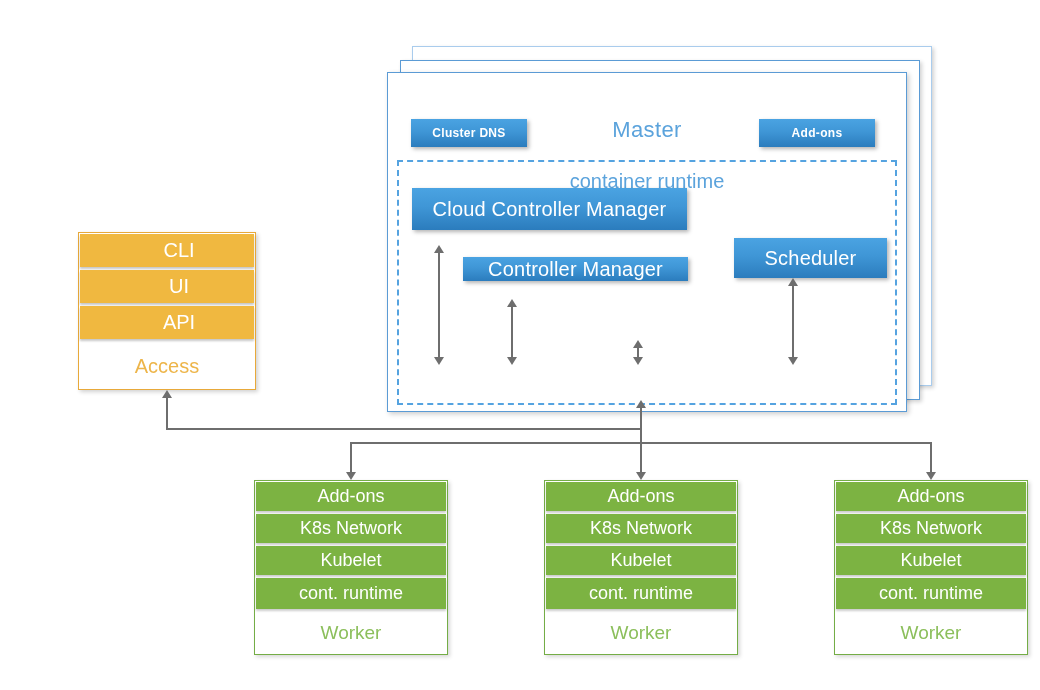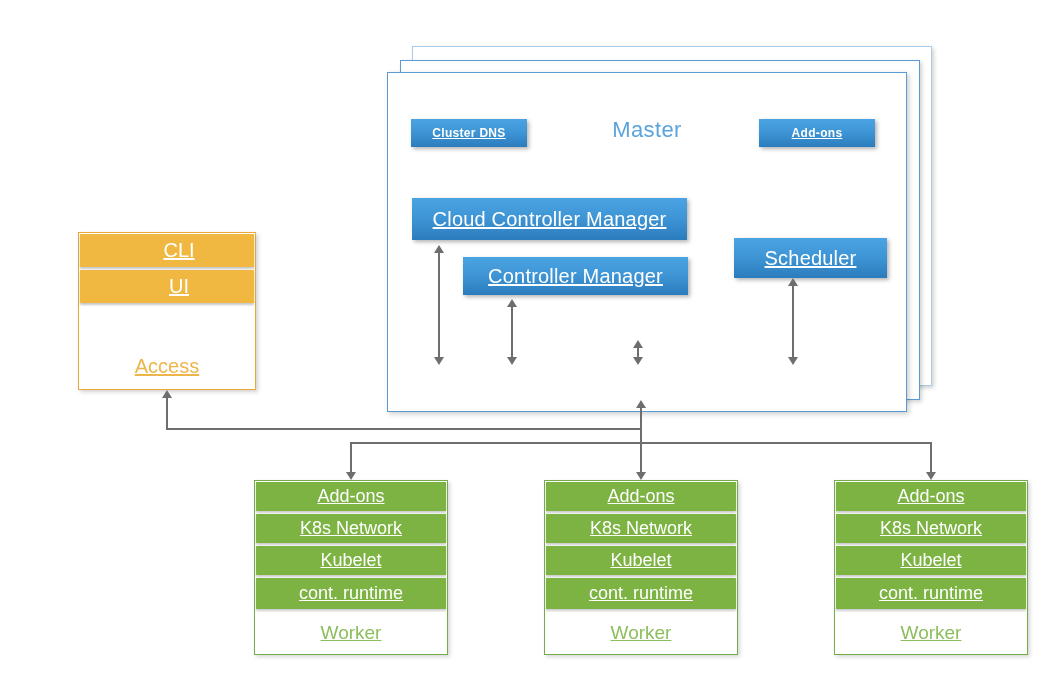--- a/index.html
+++ b/index.html
@@ -13,21 +13,21 @@
   }
   #canvas {
     position: relative;
     width: 1040px;
     height: 690px;
     background: #ffffff;
     overflow: hidden;
   }
 
   
-  .abs { position: absolute; box-sizing: border-box; text-decoration: underline; }
+  .abs { position: absolute; box-sizing: border-box; }
 
   
   .master-shadow {
     border: 1px solid #5b9bd5;
     background: #ffffff;
     box-shadow: 2px 2px 4px rgba(0,0,0,0.18);
   }
   .master-shadow.pale { border-color: #a9cced; }
 
   .master-front {
@@ -154,24 +154,27 @@
   <div class="abs master-shadow" style="left:400px; top:60px; width:520px; height:340px;"></div>
 
   <div class="abs master-front" style="left:387px; top:72px; width:520px; height:340px;">
     <div class="master-title">Master</div>
   </div>
 
   <div class="abs blue-box small" style="left:411px; top:119px; width:116px; height:28px;">Cluster DNS</div>
 
   <div class="abs blue-box small" style="left:759px; top:119px; width:116px; height:28px;">Add-ons</div>
 
-
-  <div class="abs blue-box" style="left:412px; top:198px; width:275px; height:42px;">Cloud Controller Manager</div>
-
-  <div class="abs blue-box" style="left:463px; top:257px; width:225px; height:38px;">Controller Manager</div>
+  <div class="abs runtime-box" style="left:397px; top:160px; width:500px; height:245px;">
+    <div class="runtime-title">container runtime</div>
+  </div>
+
+  <div class="abs blue-box" style="left:412px; top:188px; width:275px; height:42px;">Cloud Controller Manager</div>
+
+  <div class="abs blue-box" style="left:463px; top:257px; width:225px; height:24px;">Controller Manager</div>
 
 
   <div class="abs blue-box" style="left:726px; top:238px; width:153px; height:40px;margin-left:8px;">Scheduler</div>
 
 
   <div class="line-v" style="left:438px; top:253px; height:104px;"></div>
   <div class="arrow-up" style="left:434px; top:245px;"></div>
   <div class="arrow-down" style="left:434px; top:357px;"></div>
 
   <div class="line-v" style="left:511px; top:307px; height:50px;"></div>
@@ -183,20 +186,21 @@
   <div class="arrow-down" style="left:633px; top:357px;"></div>
 
   <div class="line-v" style="left:792px; top:286px; height:71px;"></div>
   <div class="arrow-up" style="left:788px; top:278px;"></div>
   <div class="arrow-down" style="left:788px; top:357px;"></div>
 
   <div class="abs access-frame" style="left:78px; top:232px; width:178px; height:158px;"></div>
 
   <div class="abs orange-row" style="left:80px; top:234px; width:174px; height:33px;">CLI</div>
   <div class="abs orange-row" style="left:80px; top:270px; width:174px; height:33px;">UI</div>
+  <div class="abs orange-row" style="left:80px; top:306px; width:174px; height:33px;">API</div>
   <div class="abs access-label" style="left:80px; top:345px; width:174px; height:42px;">Access</div>
 
   <div class="abs worker-frame" style="left:254px; top:480px; width:194px; height:175px;"></div>
   <div class="abs green-row" style="left:256px; top:482px; width:190px; height:29px;">Add-ons</div>
   <div class="abs green-row" style="left:256px; top:514px; width:190px; height:29px;">K8s Network</div>
   <div class="abs green-row" style="left:256px; top:546px; width:190px; height:29px;">Kubelet</div>
   <div class="abs green-row" style="left:256px; top:578px; width:190px; height:31px;">cont. runtime</div>
   <div class="abs worker-label" style="left:256px; top:612px; width:190px; height:41px;">Worker</div>
 
   <div class="abs worker-frame" style="left:544px; top:480px; width:194px; height:175px;"></div>

